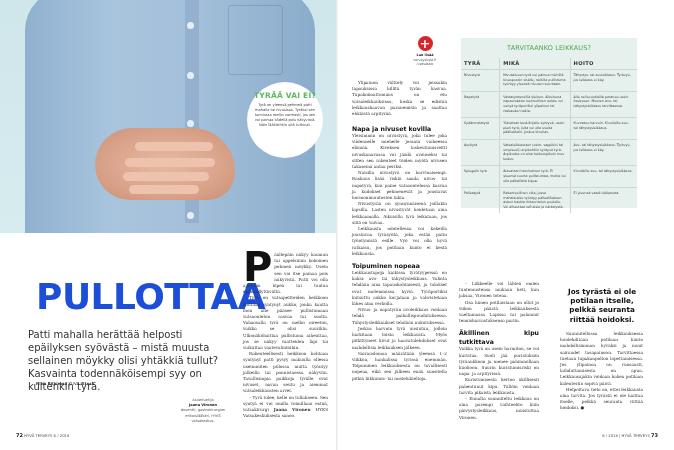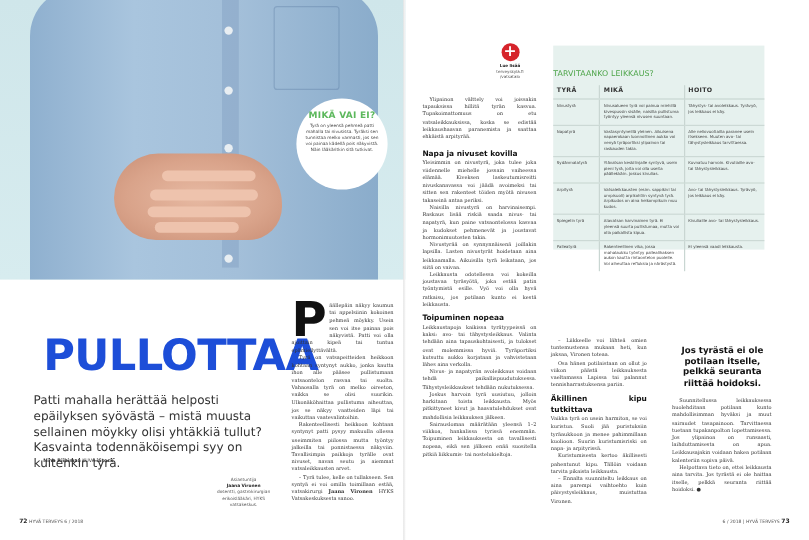--- a/index.html
+++ b/index.html
@@ -71,22 +71,22 @@
   .source { position: absolute; left: 400px; top: 36px; width: 50px; text-align: center;
             font-family: "DejaVu Sans", sans-serif; font-size: 3.4px; line-height: 4.6px; color: #555; }
   .plus { display: block; margin: 0 auto 2px; width: 15px; height: 15px; border-radius: 50%;
           background: #d6242b; color: #fff; font-size: 13px; line-height: 15px; font-weight: bold; }
   .source b { color: #222; }
   .intro { position: absolute; left: 352px; top: 80px; width: 95px; font-size: 4.2px; line-height: 6.2px;
            color: #333; text-align: justify; text-indent: 6px; }
 
   
   .tbox { position: absolute; left: 461px; top: 38px; width: 176px; height: 170px; background: #e6f1ee; }
-  .tbox h2 { font-family: "DejaVu Sans", sans-serif; font-size: 6.5px; color: #4ea54a; text-align: left;
-             font-weight: normal; margin-top: 19px; letter-spacing: 0.1px; }
+  .tbox h2 { font-family: "DejaVu Sans", sans-serif; font-size: 6.5px; color: #4ea54a; text-align: center;
+             font-weight: normal; margin-top: 6px; letter-spacing: 0.1px; }
   table { border-collapse: collapse; width: 100%; margin-top: 6px; table-layout: fixed;
           font-family: "DejaVu Sans", sans-serif; }
   th { font-size: 5.2px; font-weight: bold; text-align: left; color: #333; padding: 2px 3px 3px;
        border-bottom: 1px solid #c9d6d2; letter-spacing: 0.3px; }
   td { font-size: 3.3px; line-height: 4.6px; color: #444; padding: 3px 3px 4px; vertical-align: top;
        border-bottom: 1px solid #ccd9d5; }
   td:nth-child(2), th:nth-child(2) { border-left: 1px solid #c9d6d2; border-right: 1px solid #c9d6d2; }
   col.c1 { width: 22%; } col.c2 { width: 40%; } col.c3 { width: 38%; }
   tr:last-child td { border-bottom: none; }
 
@@ -106,21 +106,21 @@
       <div class="btn-dot" style="top:222px"></div>
       <div class="pocket"></div>
     </div>
     <div class="hands">
       <div class="finger" style="left:40px;top:14px;width:78px;"></div>
       <div class="finger" style="left:30px;top:30px;width:90px;"></div>
       <div class="finger" style="left:28px;top:44px;width:86px;"></div>
       <div class="finger" style="left:34px;top:57px;width:70px;"></div>
     </div>
     <div class="callout">
-      <h4>MIKÄ VAI EI?</h4>
+      <h4>TYRÄÄ VAI EI?</h4>
       <p>Tyrä on yleensä pehmeä patti mahalla tai nivusissa. Tyräksi sen tunnistaa melko varmasti, jos sen voi painaa kädellä pois näkyvistä. Näin lääkäritkin sitä tutkivat.</p>
     </div>
   </div>
 
   <div class="title2">PULLOTTAA</div>
   <div class="lede">Patti mahalla herättää helposti epäilyksen syövästä – mistä muusta sellainen möykky olisi yhtäkkiä tullut? Kasvainta todennäköisempi syy on kuitenkin tyrä.</div>
   <div class="byline">
     <b>Nina Riihimaa</b>
     <span>KUVA</span>
     <b>iStock</b>

